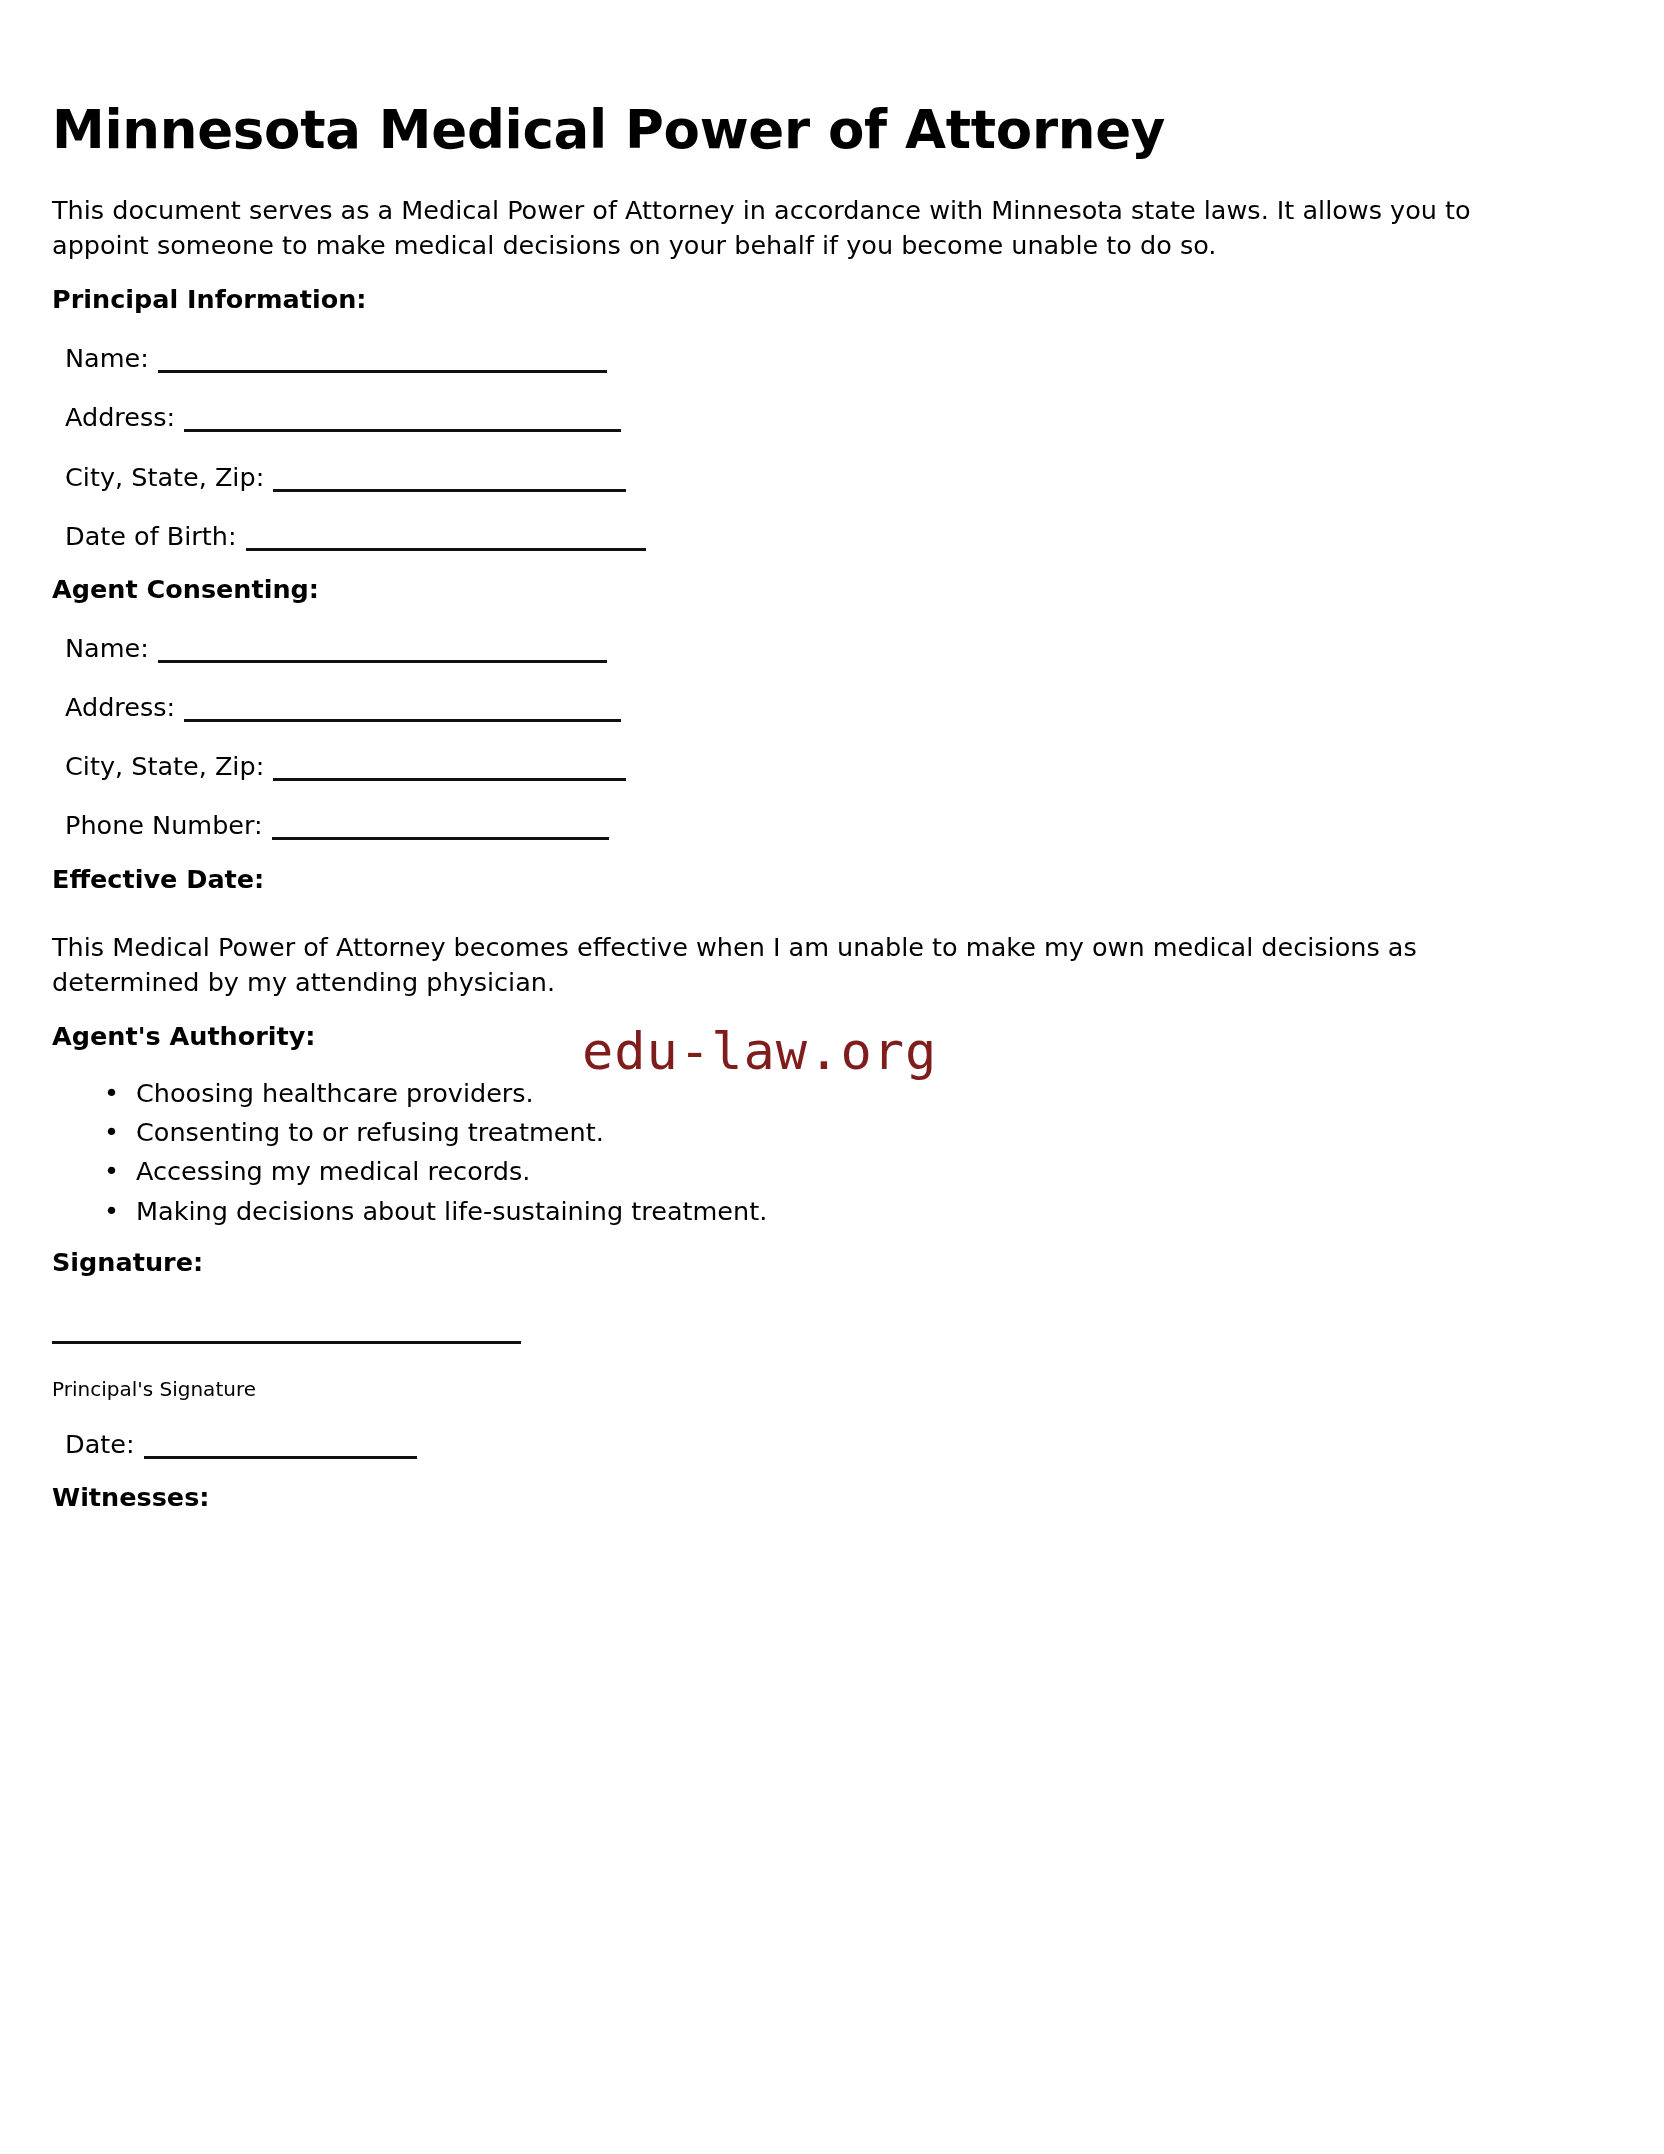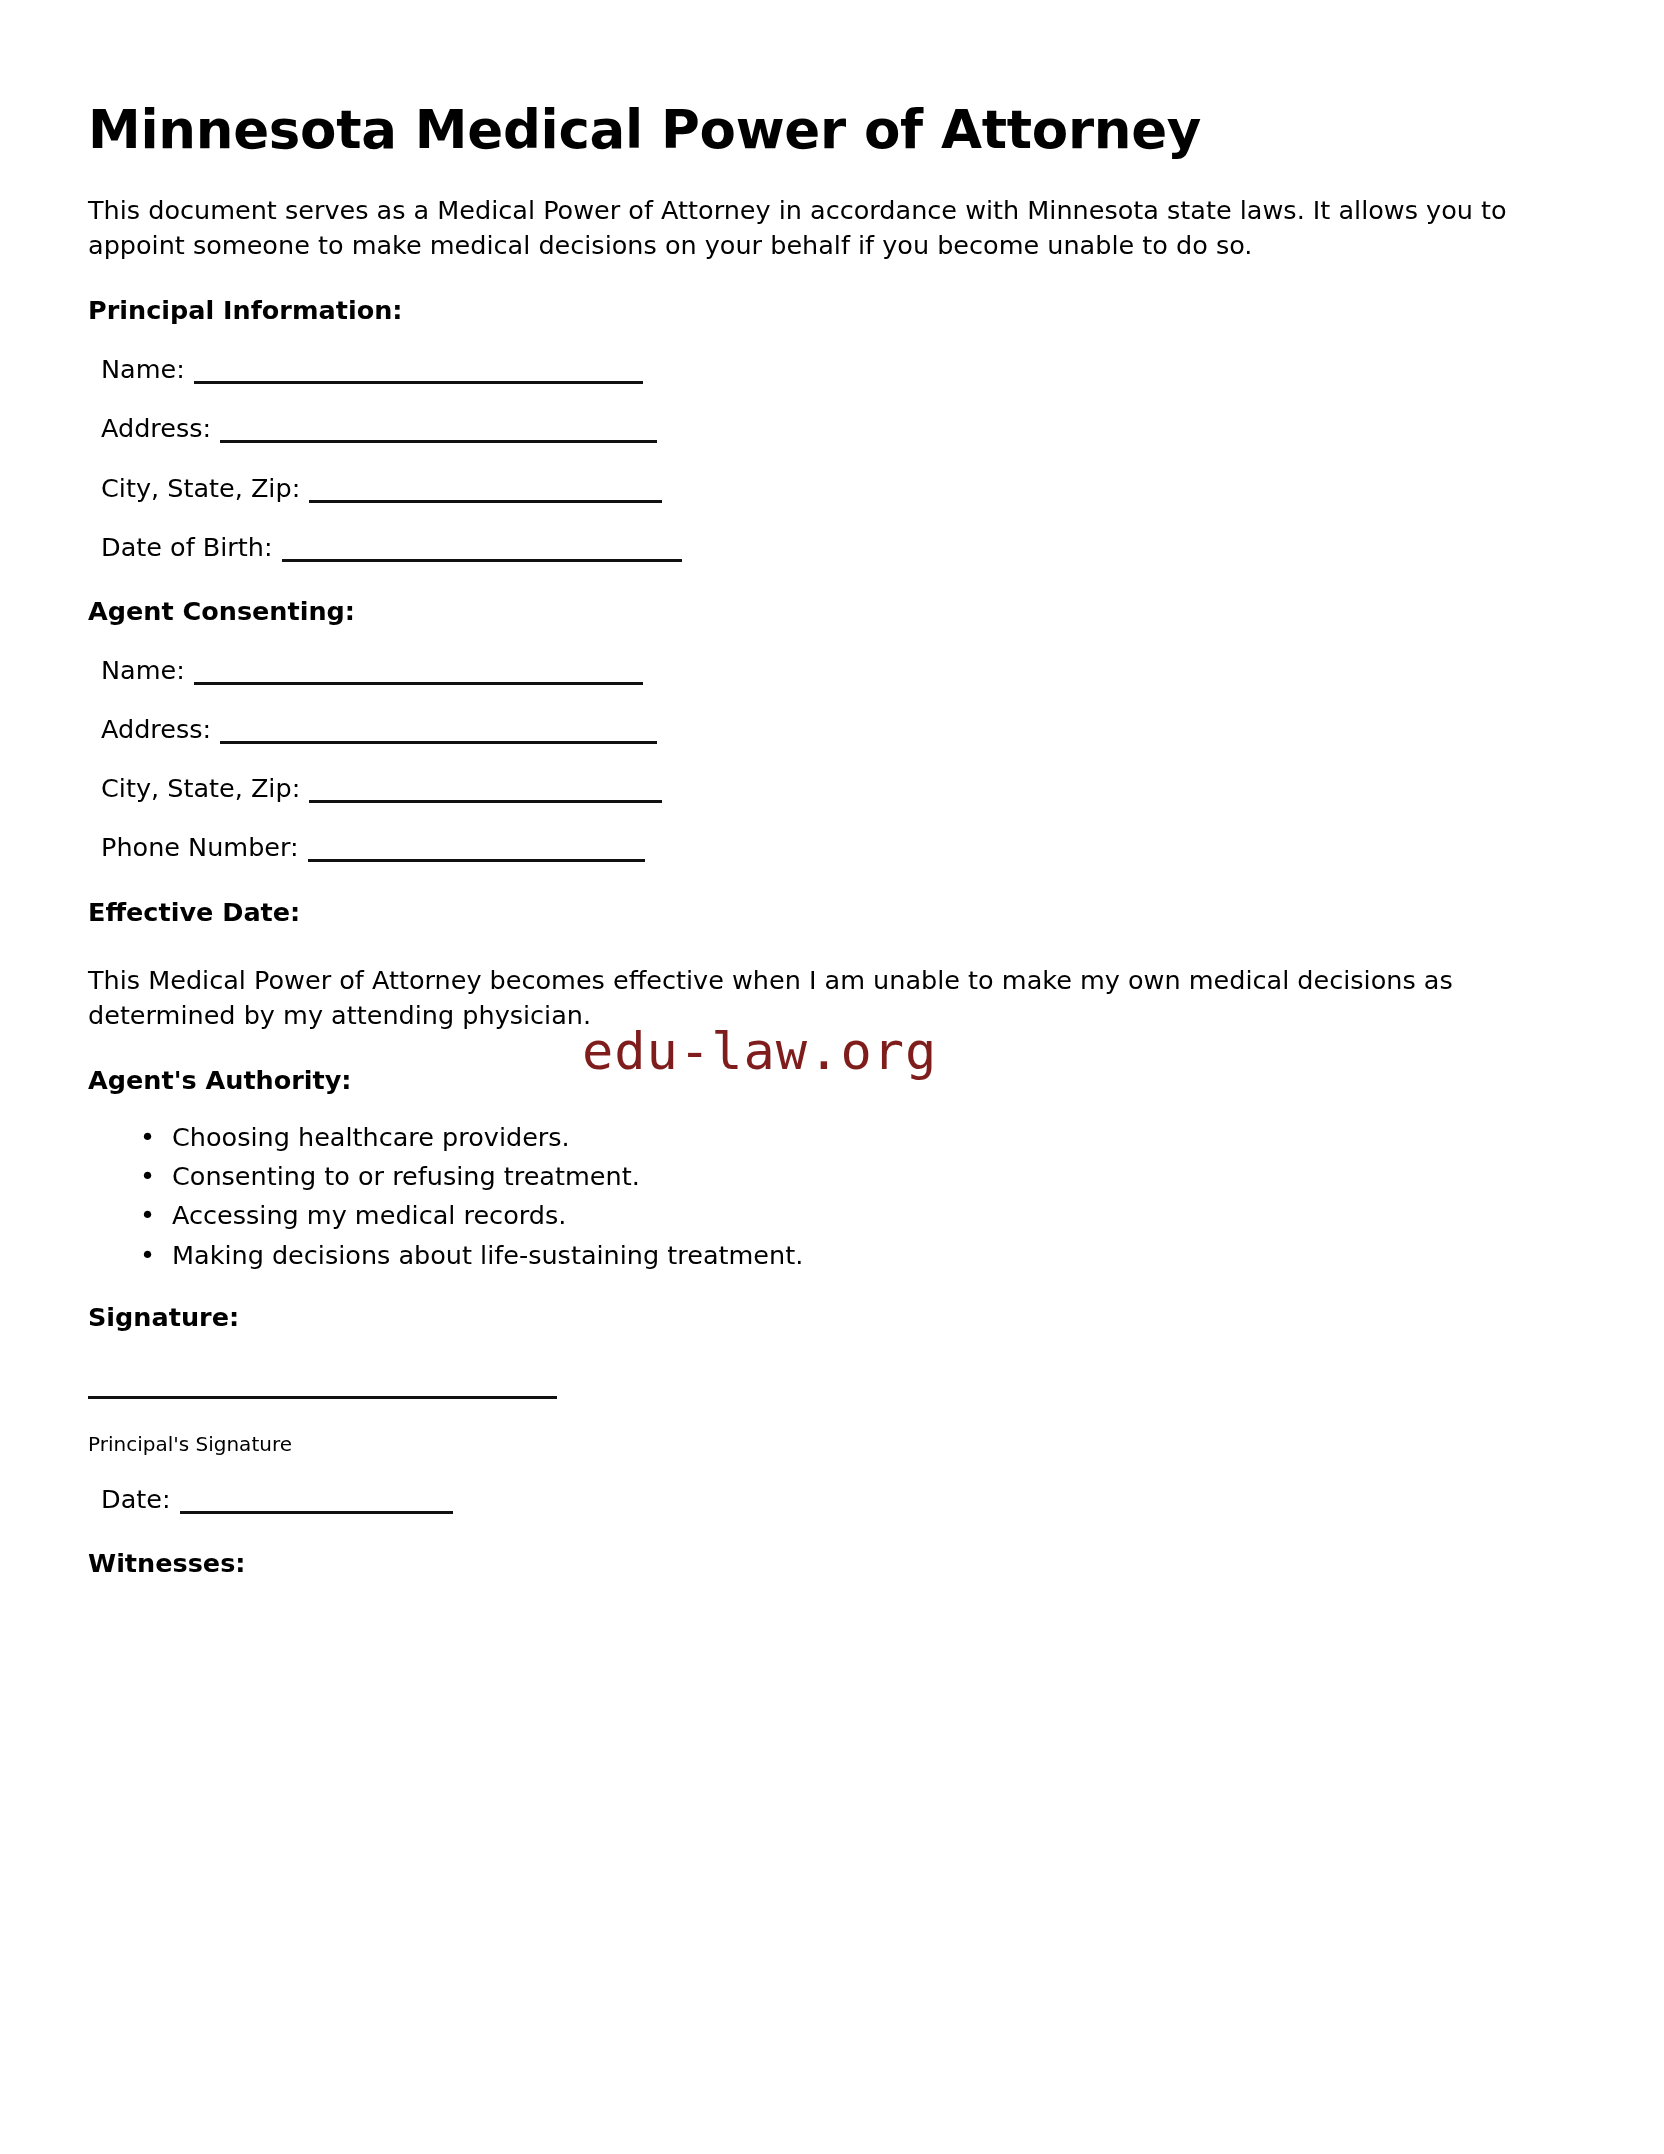--- a/index.html
+++ b/index.html
@@ -14,21 +14,21 @@
     color: #000000;
     overflow: hidden;
   }
 
   .page {
     position: relative;
     width: 1664px;
     height: 2154px;
     background: #ffffff;
     box-sizing: border-box;
-    padding: 78px 114px 0 88px;
+    padding: 78px 114px 0 52px;
   }
 
   .doc-title {
     font-size: 53px;
     font-weight: bold;
     line-height: 1.12;
     letter-spacing: -0.3px;
     margin: 0 0 0 0;
     padding-top: 22px;
   }
@@ -37,21 +37,21 @@
     font-size: 25.5px;
     line-height: 1.37;
     margin: 34px 0 0 0;
     max-width: 1462px;
   }
 
   .section-head {
     font-size: 25.5px;
     font-weight: bold;
     line-height: 1.3;
-    margin: 31px 0 0 0;
+    margin: 20px 0 0 0;
   }
 
   .field-row {
     font-size: 25.5px;
     line-height: 1.3;
     margin: 26px 0 0 13px;
     white-space: nowrap;
   }
 
   .field-label {

